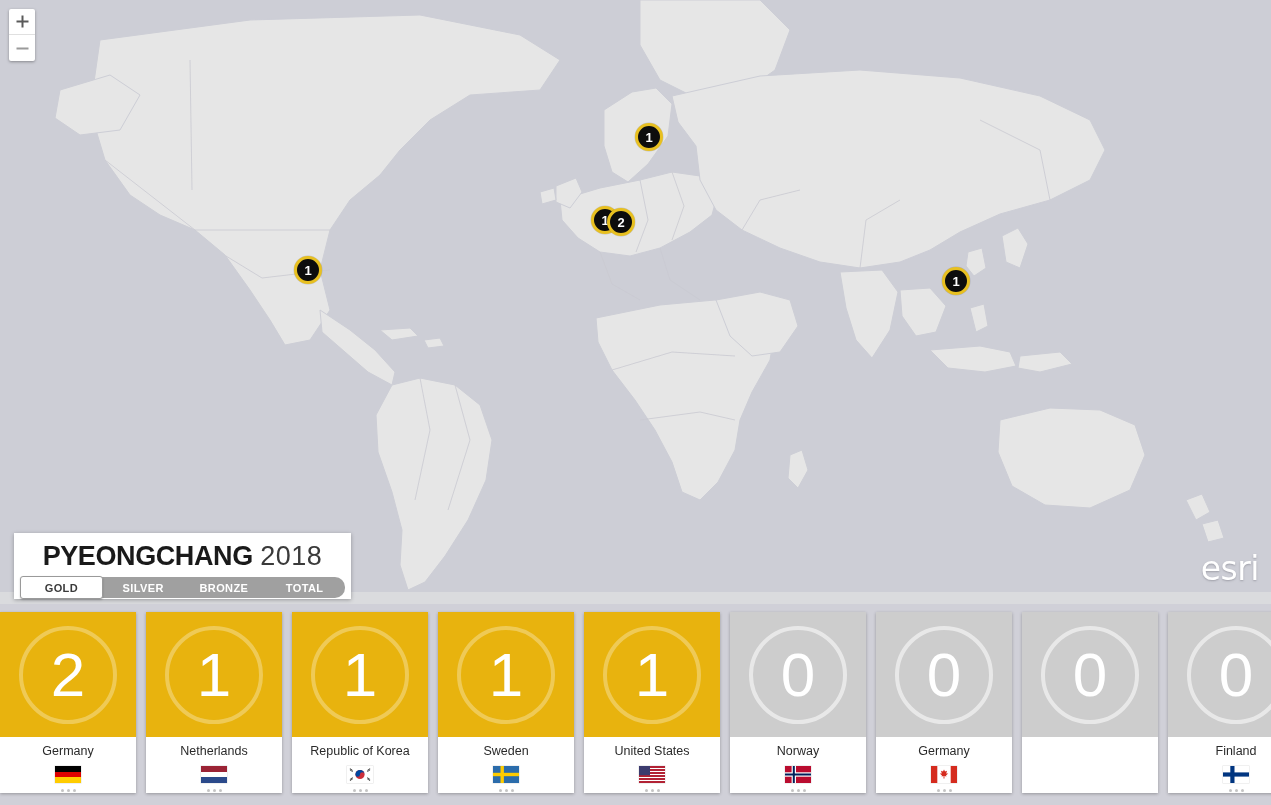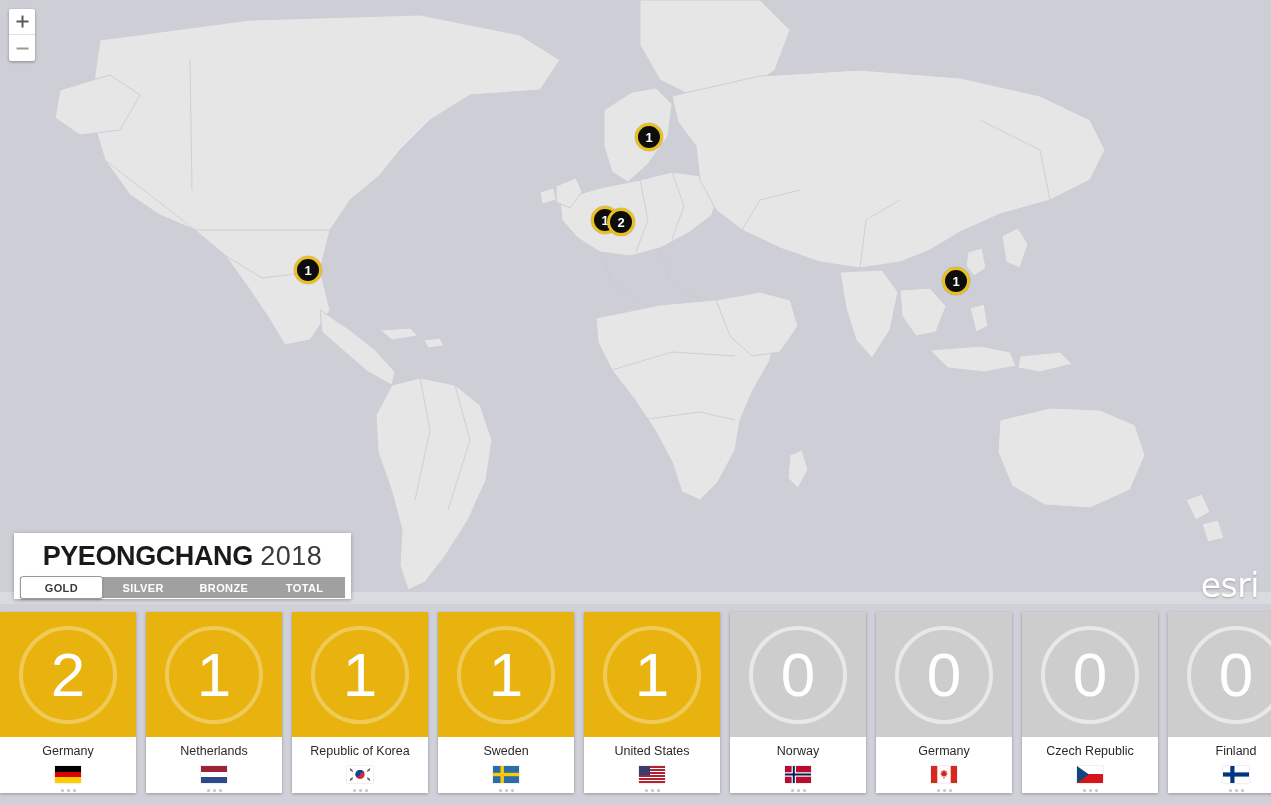--- a/index.html
+++ b/index.html
@@ -33,21 +33,21 @@
     display: flex; align-items: center; justify-content: center;
     cursor: pointer;
     color: #444;
     user-select: none;
   }
   #zoom-in { border-bottom: 1px solid #e0e0e0; }
   .zoom-btn svg { display: block; }
 
   
   #esri-logo {
-    position: absolute; right: 12px; bottom: 2px;
+    position: absolute; right: 12px; bottom: 19px;
     font-family: "DejaVu Sans", sans-serif;
     font-size: 33px;
     font-weight: 400;
     color: #ffffff;
     letter-spacing: -0.5px;
     text-shadow: 0 1px 2px rgba(120,120,130,.55);
     z-index: 30;
     line-height: 1;
   }
 
@@ -87,21 +87,21 @@
     white-space: nowrap;
   }
   #panel-title .city { font-weight: 700; letter-spacing: -0.4px; }
   #panel-title .year { font-weight: 300; letter-spacing: 0.5px; color: #3a3a3a; }
 
   #medal-tabs {
     display: flex;
     margin: 6px 6px 0 6px;
     height: 21px;
     background: #a0a0a0;
-    border-radius: 0;
+    border-radius: 10px;
     overflow: visible;
     position: relative;
   }
   .medal-tab {
     flex: 1;
     display: flex; align-items: center; justify-content: center;
     font-size: 11px;
     font-weight: 700;
     letter-spacing: .4px;
     color: #ffffff;
@@ -487,33 +487,20 @@
             <span></span>
             <span></span>
           </div>
         </div>
       </div>
       <div class="country-card">
         <div class="card-top zero">
           <div class="medal-ring"></div>
           <div class="medal-count">0</div>
         </div>
-        <div class="card-bottom">
-          <div class="card-country">Czech Republic</div>
-          <div class="card-flag flag-cz">
-            <svg viewBox="0 0 26 17" width="26" height="17" style="position:absolute;left:0;top:0">
-              <path d="M0 0 L12 8.5 L0 17 Z" fill="#11457e"></path>
-            </svg>
-          </div>
-          <div class="card-dots">
-            <span></span>
-            <span></span>
-            <span></span>
-          </div>
-        </div>
       </div>
       <div class="country-card">
         <div class="card-top zero">
           <div class="medal-ring"></div>
           <div class="medal-count">0</div>
         </div>
         <div class="card-bottom">
           <div class="card-country">Finland</div>
           <div class="card-flag flag-fi">
             <svg viewBox="0 0 26 17" width="26" height="17" style="position:absolute;left:0;top:0">

